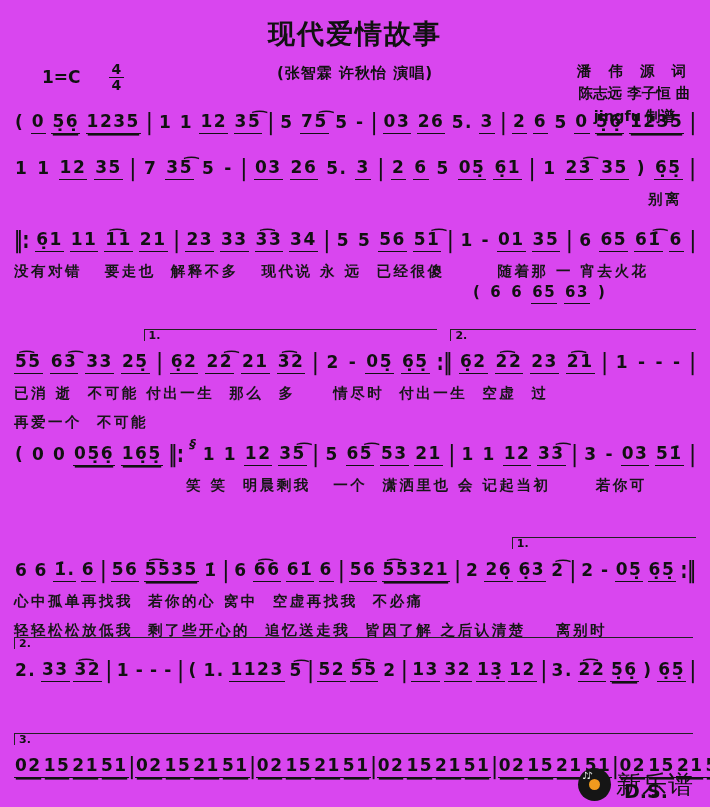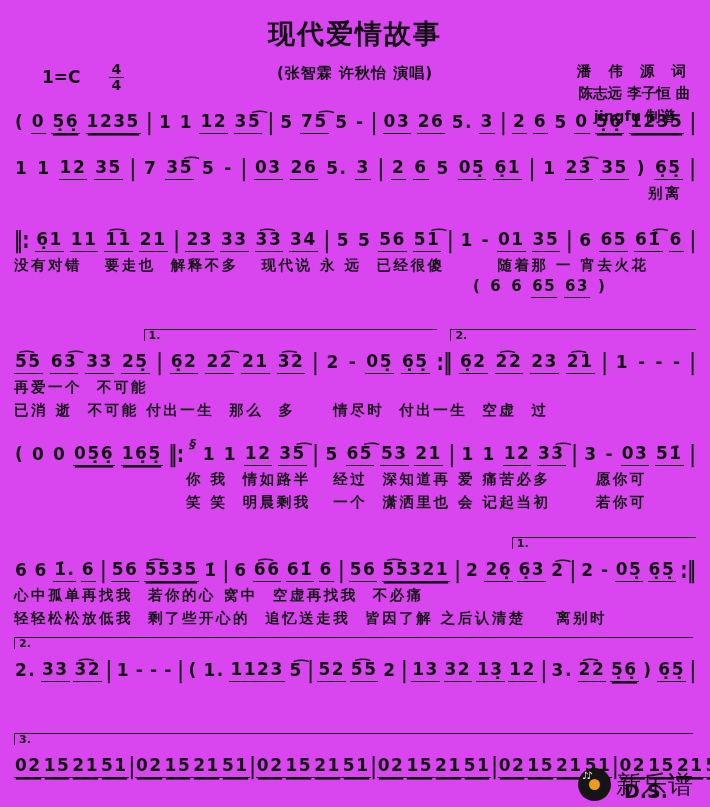--- a/index.html
+++ b/index.html
@@ -37,21 +37,21 @@
     font-size:17px; font-weight:bold; height:30px; white-space:nowrap;
   }
   .g  { padding:0 1px 2px 1px; letter-spacing:1.5px; }
   .u1 { border-bottom:1.6px solid #111; }
   .u2 { border-bottom:1.6px solid #111; box-shadow:0 3.4px 0 -1.8px #111; }
   .bar { font-weight:bold; transform:scaleY(1.35); padding-bottom:2px; }
   .par { font-weight:600; }
   .seg { font-size:13px; position:relative; top:-13px; font-style:italic; padding-bottom:2px; }
   .lyr {
     font-size:14.5px; font-weight:600; white-space:pre; letter-spacing:2.5px;
-    margin-top:3px; line-height:1.4; color:#161616;
+    margin-top:9px; line-height:1.4; color:#161616;
   }
   .lyr-right { text-align:right; padding-right:14px; }
   .lyr-flex { display:flex; justify-content:space-between; padding-right:4px; }
   .extra-notes { margin-top:2px; padding-left:458px; height:24px; font-size:15px; }
   .extra-notes .notes-inline { display:inline-flex; gap:7px; font-weight:bold; }
   .ind170 { padding-left:172px; }
   .volta {
     position:absolute; top:-15px; height:12px;
     border-top:1.6px solid #222; border-left:1.6px solid #222;
     font-size:11px; font-weight:600; padding:0 0 0 4px; line-height:11px;
@@ -235,22 +235,22 @@
         <span class="g u1">2͡2</span>
         <span class="g u1">23</span>
         <span class="g u1">2͡1</span>
         <span class="bar">|</span>
         <span class="g">1</span>
         <span class="g">-</span>
         <span class="g">-</span>
         <span class="g">-</span>
         <span class="bar">|</span>
       </div>
+    <div class="lyr">已消 逝  不可能 付出一生  那么  多     情尽时  付出一生  空虚  过</div>
     <div class="lyr">再爱一个  不可能</div>
-    <div class="lyr">已消 逝  不可能 付出一生  那么  多     情尽时  付出一生  空虚  过</div>
   </div>
 
   <div class="mline L5">
     <div class="notes">
         <span class="g par">(</span>
         <span class="g">0</span>
         <span class="g">0</span>
         <span class="g u2">05̣6̣</span>
         <span class="g u2">16̣5̣</span>
         <span class="bar">‖:</span>
@@ -269,21 +269,20 @@
         <span class="g">1</span>
         <span class="g u1">12</span>
         <span class="g u1">33͡</span>
         <span class="bar">|</span>
         <span class="g">3</span>
         <span class="g">-</span>
         <span class="g u1">03</span>
         <span class="g u1">51̇</span>
         <span class="bar">|</span>
       </div>
-    <div class="lyr ind170">你 我  情如路半   经过  深知道再 爱 痛苦必多      愿你可</div>
     <div class="lyr ind170">笑 笑  明晨剩我   一个  潇洒里也 会 记起当初      若你可</div>
   </div>
 
   <div class="mline L6">
     <div class="volta v-61">1.</div>
     <div class="notes">
         <span class="g">6</span>
         <span class="g">6</span>
         <span class="g u1">1̇.</span>
         <span class="g u1">6</span>

